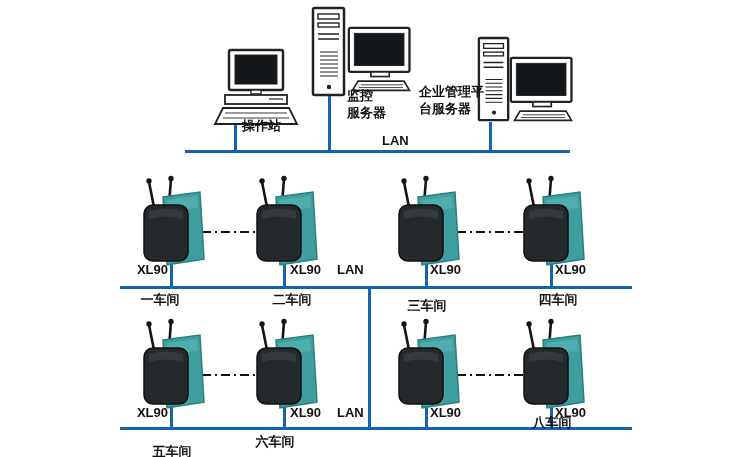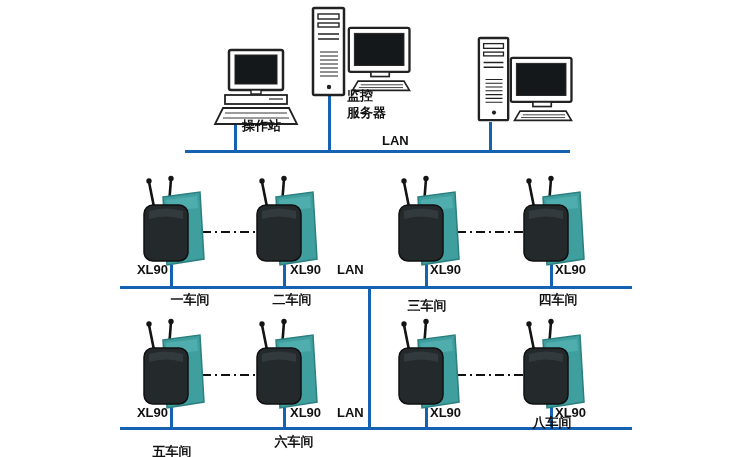--- a/index.html
+++ b/index.html
@@ -65,20 +65,22 @@
 
   <svg class="icon" style="left:311px;top:6px" width="36" height="92">
       <use href="#sym-tower"></use>
     </svg>
   <svg class="icon" style="left:345px;top:26px" width="72" height="68">
       <use href="#sym-monitor"></use>
     </svg>
   <div class="lbl" style="left:347px;top:88px">监控
 服务器</div>
 
+  <div class="lbl" style="left:419px;top:84px">企业管理平
+台服务器</div>
   <svg class="icon" style="left:477px;top:36px" width="34" height="87">
       <use href="#sym-tower"></use>
     </svg>
   <svg class="icon" style="left:507px;top:56px" width="72" height="68">
       <use href="#sym-monitor"></use>
     </svg>
 
   <div class="vline" style="left:234px;top:124px;height:26px"></div>
   <div class="vline" style="left:328px;top:96px;height:54px"></div>
   <div class="vline" style="left:489px;top:122px;height:28px"></div>
@@ -113,21 +115,21 @@
 
   <div class="lbl r" style="left:124px;top:262px;width:44px">XL90</div>
   <div class="lbl" style="left:290px;top:262px">XL90</div>
   <div class="lbl" style="left:337px;top:262px">LAN</div>
   <div class="lbl" style="left:430px;top:262px">XL90</div>
   <div class="lbl" style="left:555px;top:262px">XL90</div>
 
   <div class="hline" style="left:120px;top:286px;width:512px"></div>
   <div class="vline" style="left:368px;top:286px;height:144px"></div>
 
-  <div class="lbl c" style="left:160px;top:292px;width:60px">一车间</div>
+  <div class="lbl c" style="left:130px;top:292px;width:60px">一车间</div>
   <div class="lbl c" style="left:262px;top:292px;width:60px">二车间</div>
   <div class="lbl c" style="left:397px;top:298px;width:60px">三车间</div>
   <div class="lbl c" style="left:528px;top:292px;width:60px">四车间</div>
 
   <svg class="icon" style="left:137px;top:318px" width="70" height="92">
       <use href="#sym-xl90"></use>
     </svg>
   <svg class="icon" style="left:250px;top:318px" width="70" height="92">
       <use href="#sym-xl90"></use>
     </svg>
@@ -152,17 +154,17 @@
 
   <div class="lbl r" style="left:124px;top:405px;width:44px">XL90</div>
   <div class="lbl" style="left:290px;top:405px">XL90</div>
   <div class="lbl" style="left:337px;top:405px">LAN</div>
   <div class="lbl" style="left:430px;top:405px">XL90</div>
   <div class="lbl" style="left:555px;top:405px">XL90</div>
 
   <div class="hline" style="left:120px;top:427px;width:512px"></div>
 
   <div class="lbl c" style="left:142px;top:444px;width:60px">五车间</div>
-  <div class="lbl c" style="left:264px;top:434px;width:60px">六车间</div>
+  <div class="lbl c" style="left:245px;top:434px;width:60px">六车间</div>
   <div class="lbl c" style="left:397px;top:458px;width:60px">七车间</div>
   <div class="lbl c" style="left:522px;top:415px;width:60px">八车间</div>
 
 </div>
 
 </body></html>

